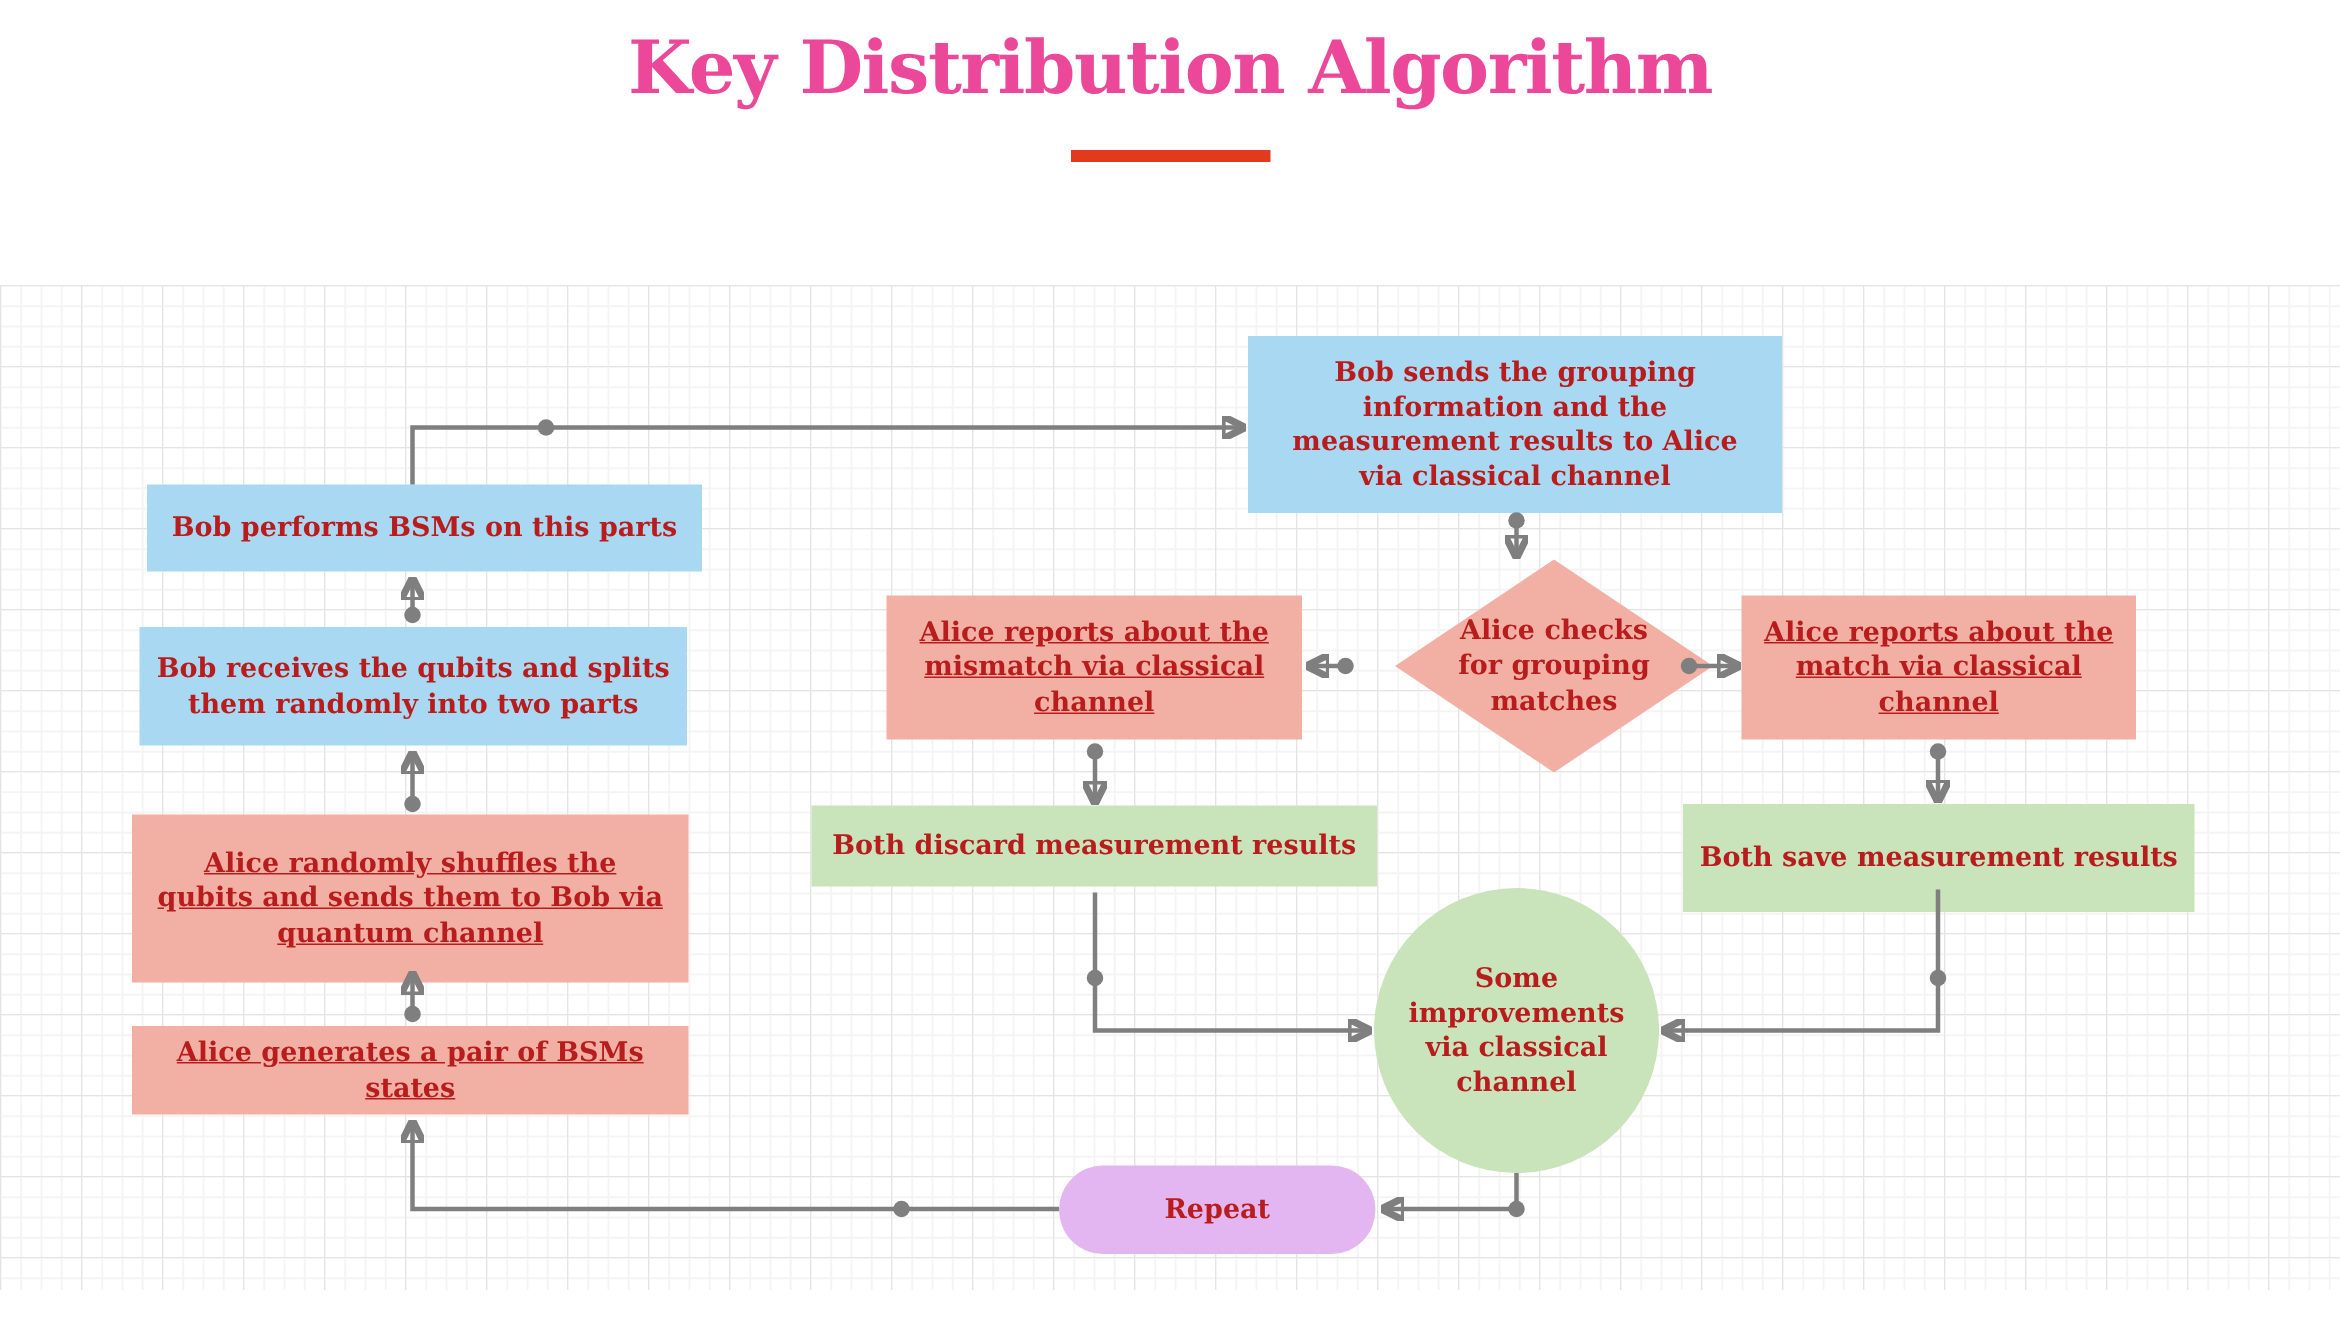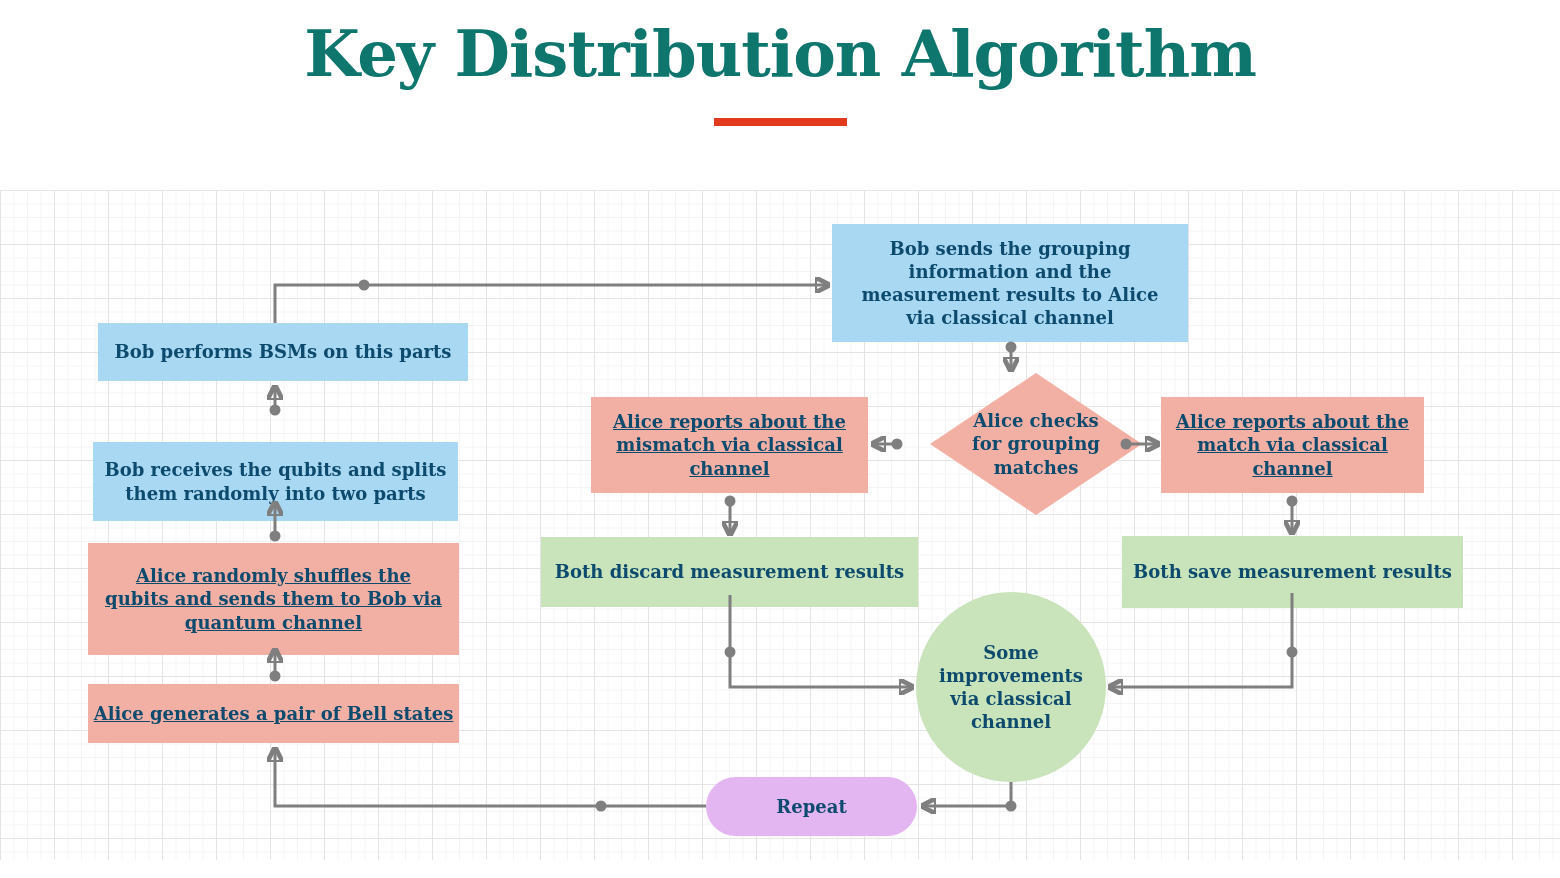--- a/index.html
+++ b/index.html
@@ -3,39 +3,39 @@
 <meta charset="utf-8">
 <style>
   html,body{margin:0;padding:0;}
   body{
     width:1560px;height:878px;position:relative;background:#ffffff;
     font-family:"DejaVu Serif","Liberation Serif",serif;overflow:hidden;
   }
   
   .header{position:absolute;top:0;left:0;width:1560px;text-align:center;}
   .page-title{
-    margin:16px 0 0;font-size:64px;line-height:1.2;font-weight:bold;
-    color:#0f766e;letter-spacing:-1px;
+    margin:16px 0 0;font-size:49px;line-height:1.2;font-weight:bold;
+    color:#ec4899;letter-spacing:-1px;
   }
   .accent-line{width:133px;height:8px;margin:25px auto 0;background:#e23a1c;}
   
   .canvas{
     position:absolute;top:190px;left:0;width:1560px;height:670px;background:#ffffff;
     background-image:
       linear-gradient(to right,#e4e4e4 1px,transparent 1px),
       linear-gradient(to bottom,#e4e4e4 1px,transparent 1px),
       linear-gradient(to right,#f4f4f4 1px,transparent 1px),
       linear-gradient(to bottom,#f4f4f4 1px,transparent 1px);
     background-size:54px 54px,54px 54px,13.5px 13.5px,13.5px 13.5px;
   }
   
   .node{
     position:absolute;display:flex;align-items:center;justify-content:center;
     text-align:center;font-weight:bold;font-size:18px;line-height:1.28;
-    color:#0c4a6e;white-space:pre-line;padding:2px;box-sizing:border-box;
+    color:#b91c1c;white-space:pre-line;padding:2px;box-sizing:border-box;
   }
   .blue  {background:#a9d8f2;}
   .pink  {background:#f2b0a5;text-decoration:underline;}
   .green {background:#c9e3ba;}
   .pill  {background:#e4b6f1;border-radius:30px;}
   .diamond{background:#f2b0a5;clip-path:polygon(50% 0,100% 50%,50% 100%,0 50%);}
   .circle{background:#c9e3ba;border-radius:50%;}
   
   svg.edges{position:absolute;top:0;left:0;}
   svg.edges path{stroke:#7f7f7f;stroke-width:3;fill:none;}
@@ -46,47 +46,47 @@
 
 <div class="header">
   <h1 class="page-title">Key Distribution Algorithm</h1>
   <div class="accent-line"></div>
 </div>
 
 <div class="canvas">
 
   <div class="node blue" style="left:98px;top:133px;width:370px;height:58px;">Bob performs BSMs on this parts</div>
 
-  <div class="node blue" style="left:93px;top:228px;width:365px;height:79px;margin-top:24px;">Bob receives the qubits and splits
+  <div class="node blue" style="left:93px;top:228px;width:365px;height:79px;">Bob receives the qubits and splits
 them randomly into two parts</div>
 
   <div class="node pink" style="left:88px;top:353px;width:371px;height:112px;">Alice randomly shuffles the
 qubits and sends them to Bob via
 quantum channel</div>
 
-  <div class="node pink" style="left:88px;top:494px;width:371px;height:59px;">Alice generates a pair of Bell states</div>
+  <div class="node pink" style="left:88px;top:494px;width:371px;height:59px;">Alice generates a pair of BSMs states</div>
 
   <div class="node blue" style="left:832px;top:34px;width:356px;height:118px;">Bob sends the grouping
 information and the
 measurement results to Alice
 via classical channel</div>
 
   <div class="node diamond" style="left:930px;top:183px;width:212px;height:142px;">Alice checks
 for grouping
 matches</div>
 
   <div class="node pink" style="left:591px;top:207px;width:277px;height:96px;">Alice reports about the
 mismatch via classical
 channel</div>
 
   <div class="node pink" style="left:1161px;top:207px;width:263px;height:96px;">Alice reports about the
 match via classical
 channel</div>
 
-  <div class="node green" style="left:541px;top:347px;width:377px;height:70px;">Both discard measurement results</div>
+  <div class="node green" style="left:541px;top:347px;width:377px;height:54px;">Both discard measurement results</div>
 
   <div class="node green" style="left:1122px;top:346px;width:341px;height:72px;">Both save measurement results</div>
 
   <div class="node circle" style="left:916px;top:402px;width:190px;height:190px;">Some
 improvements
 via classical
 channel</div>
 
   <div class="node pill" style="left:706px;top:587px;width:211px;height:59px;">Repeat</div>
 

